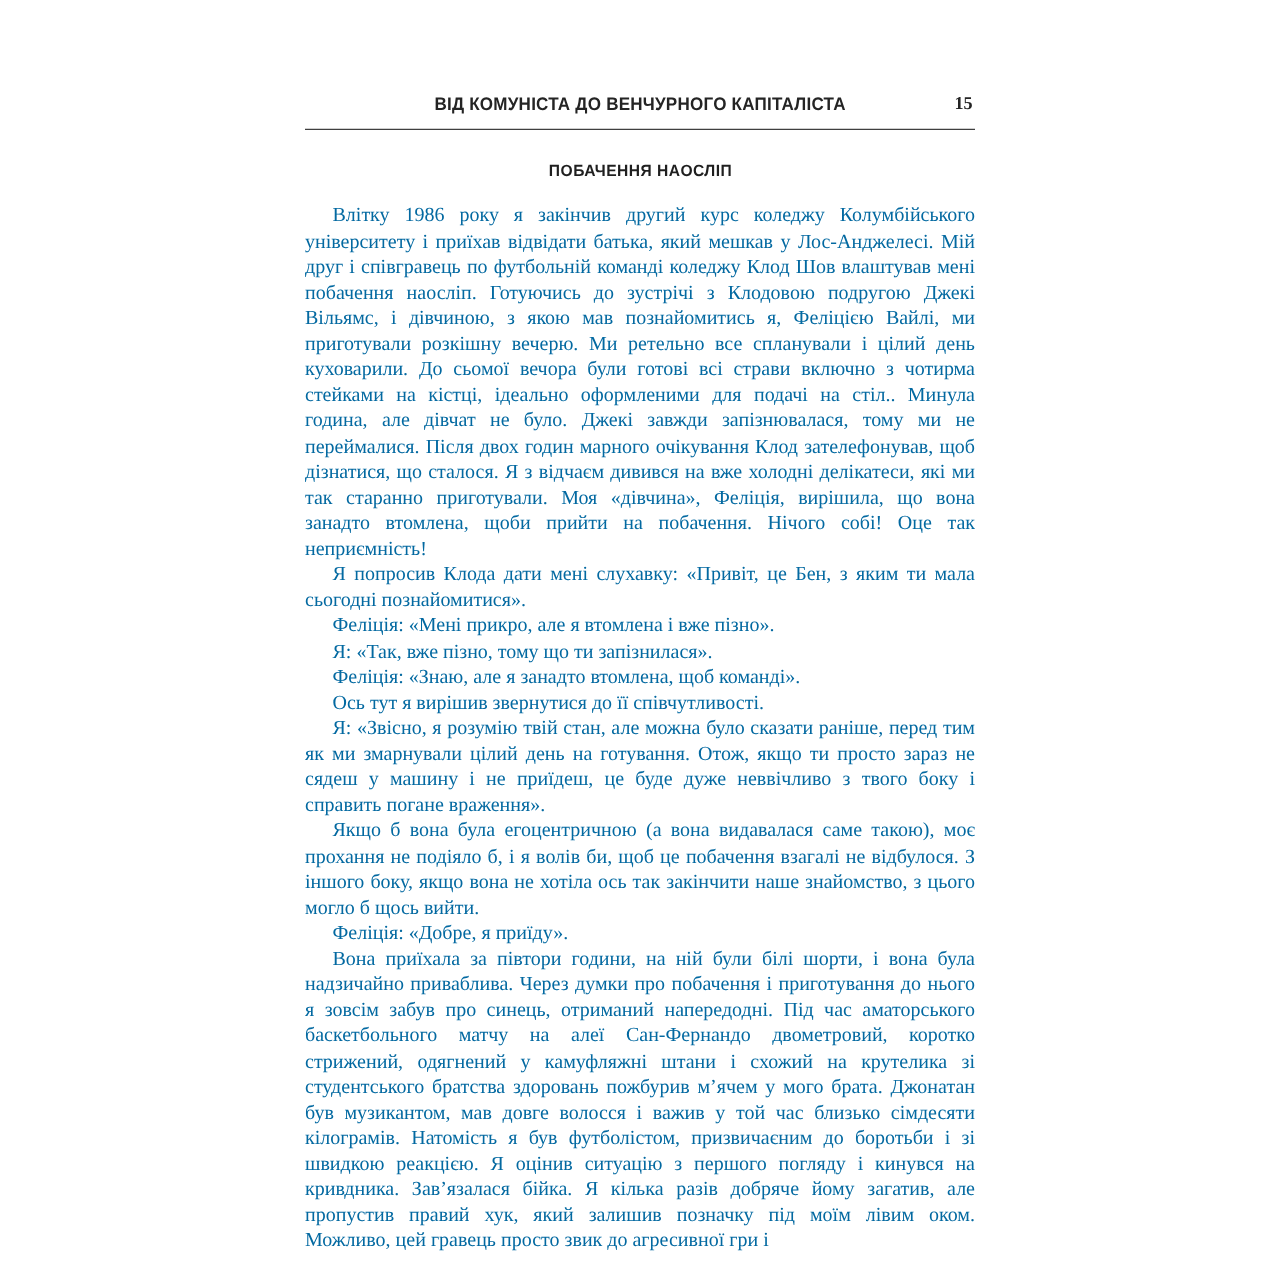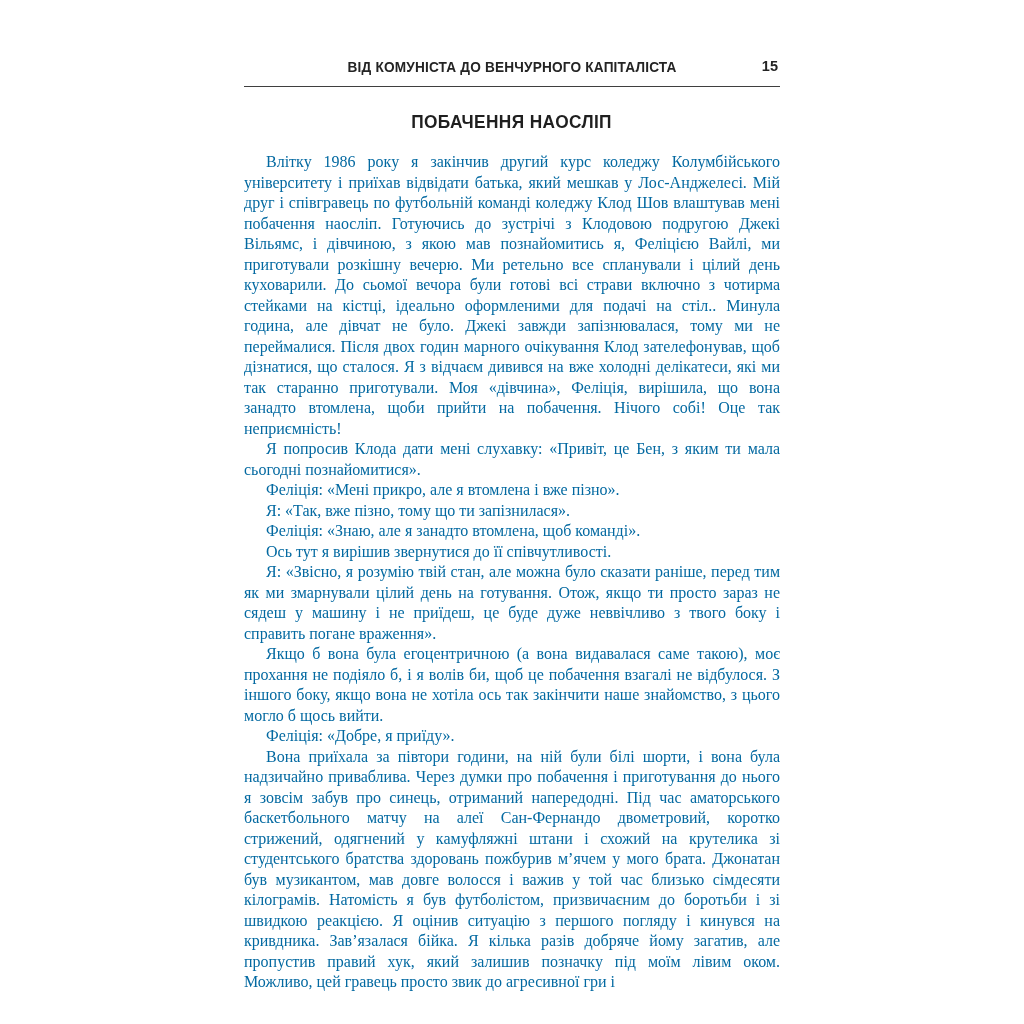--- a/index.html
+++ b/index.html
@@ -11,21 +11,21 @@
     width: 1024px;
     height: 1024px;
     position: relative;
     overflow: hidden;
     font-family: "Liberation Serif", serif;
     color: #1c1c1c;
   }
   .page {
     position: absolute;
     left: 244px;
-    top: 0;
+    top: 17px;
     width: 536px;
   }
   .page-head {
     position: relative;
     margin-top: 58px;
     padding-bottom: 10px;
     border-bottom: 1.6px solid #3f3f3f;
     text-align: center;
   }
   .running-title {
@@ -36,31 +36,31 @@
     color: #242424;
     display: inline-block;
     transform: scaleX(0.94);
     transform-origin: center;
     white-space: nowrap;
   }
   .page-number {
     position: absolute;
     right: 2px;
     top: 0;
-    font-family: Liberation Sans, sans-serif;
+    font-family: Liberation Serif, serif;
     font-weight: bold;
     font-size: 14.5px;
     color: #242424;
   }
   .chapter-title {
     margin: 25px 0 0 0;
     text-align: center;
     font-family: "Liberation Sans", sans-serif;
     font-weight: bold;
-    font-size: 18px;
+    font-size: 13px;
     letter-spacing: 0.4px;
     color: #1f1f1f;
   }
   .chapter-title span {
     display: inline-block;
     transform: scaleX(0.96);
     transform-origin: center;
     white-space: nowrap;
   }
   .body-text {

